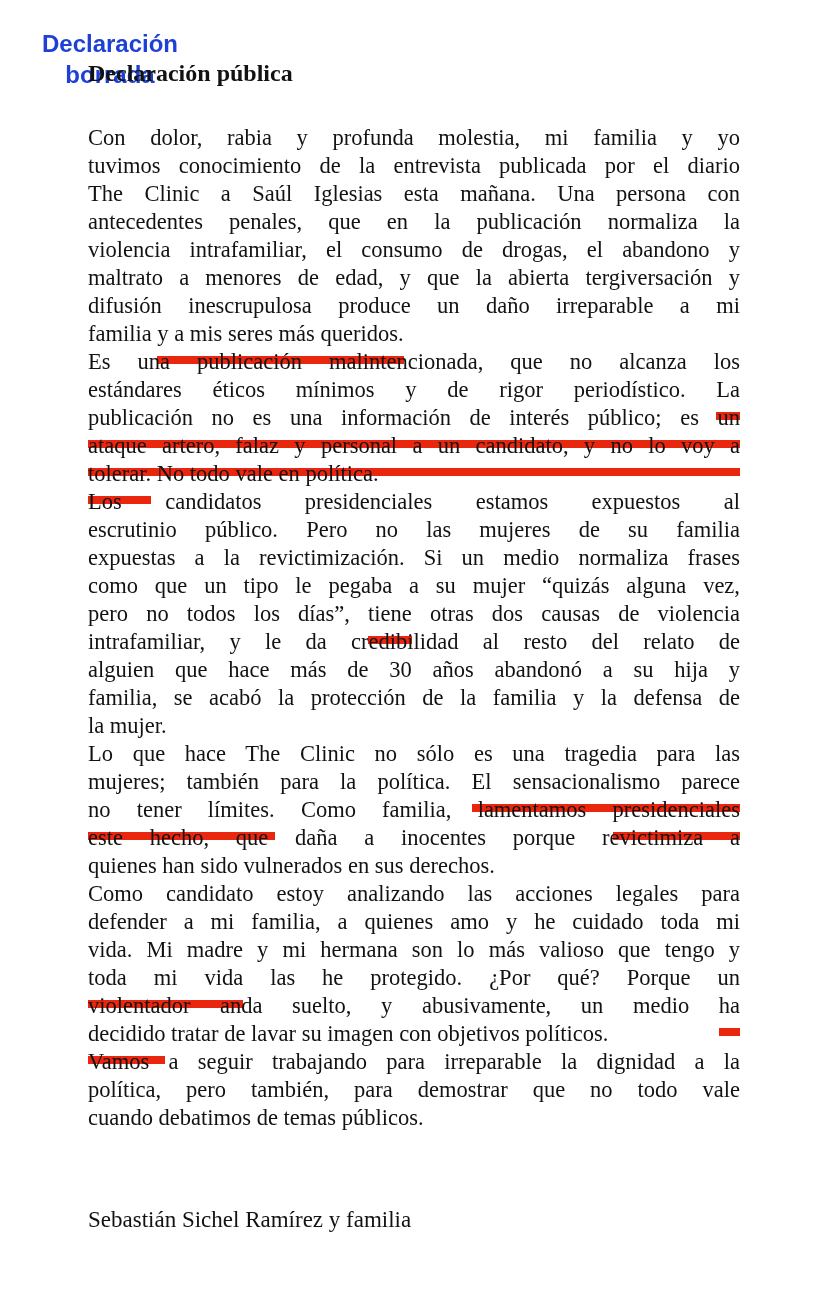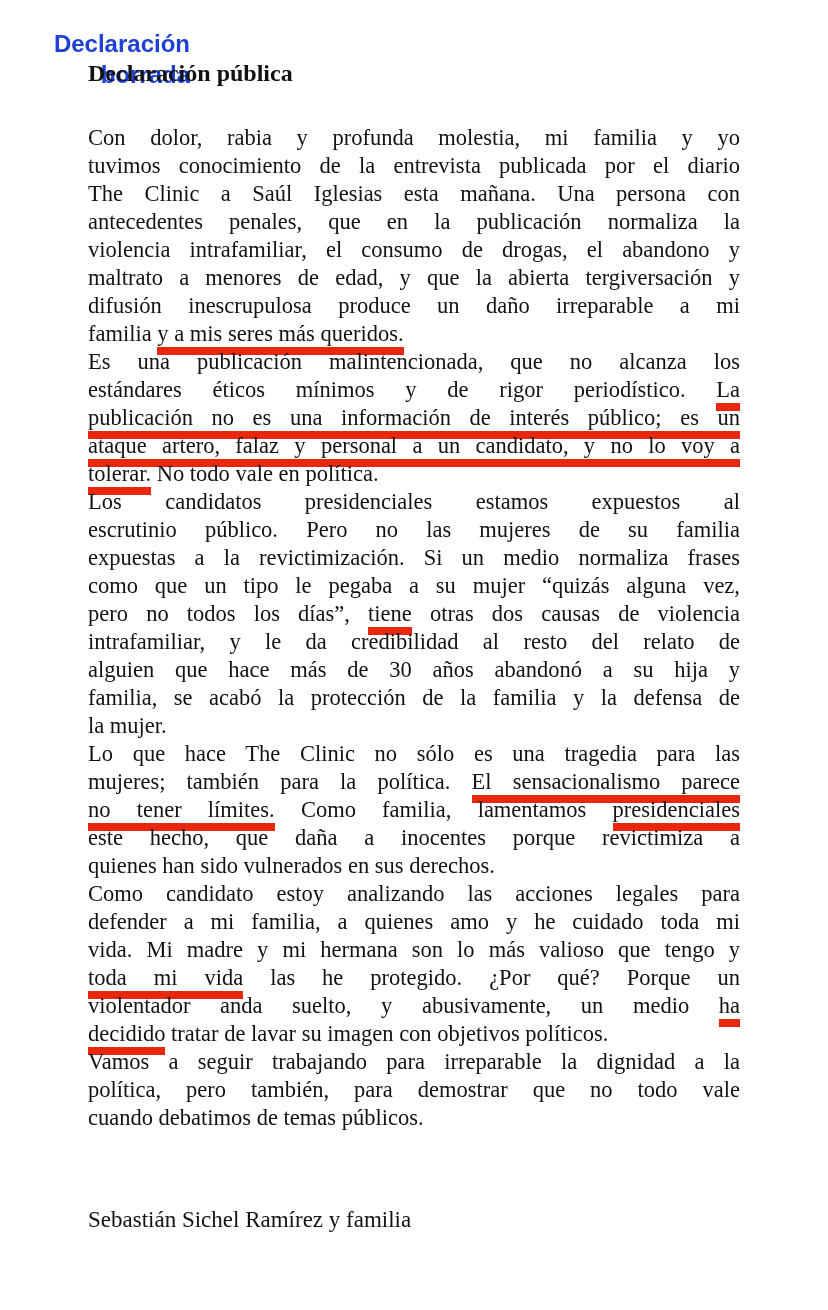--- a/index.html
+++ b/index.html
@@ -12,21 +12,21 @@
   .page{
     position:relative;
     width:828px;height:1310px;
     background:var(--page-bg);
     overflow:hidden;
     font-family:"Liberation Serif","DejaVu Serif",serif;
     color:var(--text-black);
   }
   .doc-label{
     position:absolute;left:30px;top:28px;width:160px;
-    text-align:right;
+    text-align:center;
     font-family:"Liberation Sans","DejaVu Sans",sans-serif;
     font-weight:bold;font-size:24px;line-height:31px;
     color:var(--label-blue);
   }
   .title{
     position:absolute;left:88px;top:60px;width:652px;margin:0;
     text-align:left;
     font-size:24px;font-weight:bold;
   }
   .doc-body{
@@ -36,21 +36,21 @@
   .para{margin:0;}
   .line{
     text-align:justify;
     text-align-last:justify;
     height:28px;
     white-space:nowrap;
   }
   .line.last{text-align-last:left;}
   .u{
     border-bottom:8px solid var(--underline-red);
-    padding-bottom:1px;
+    padding-bottom:10px;
   }
   .signature{
     margin-top:74px;
     padding-right:28px;
     text-align:left;
     font-size:23px;
   }
 </style>
 </head>
 <body>

